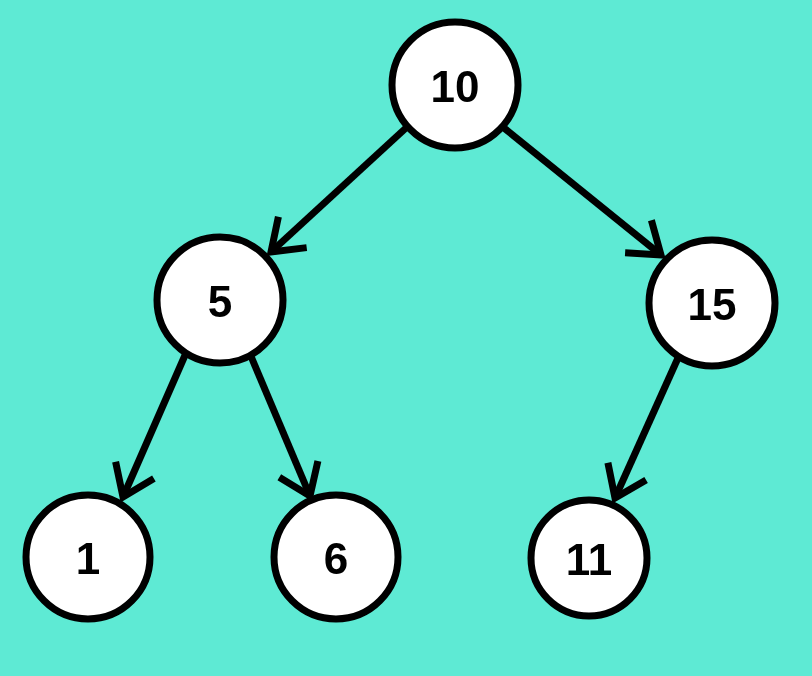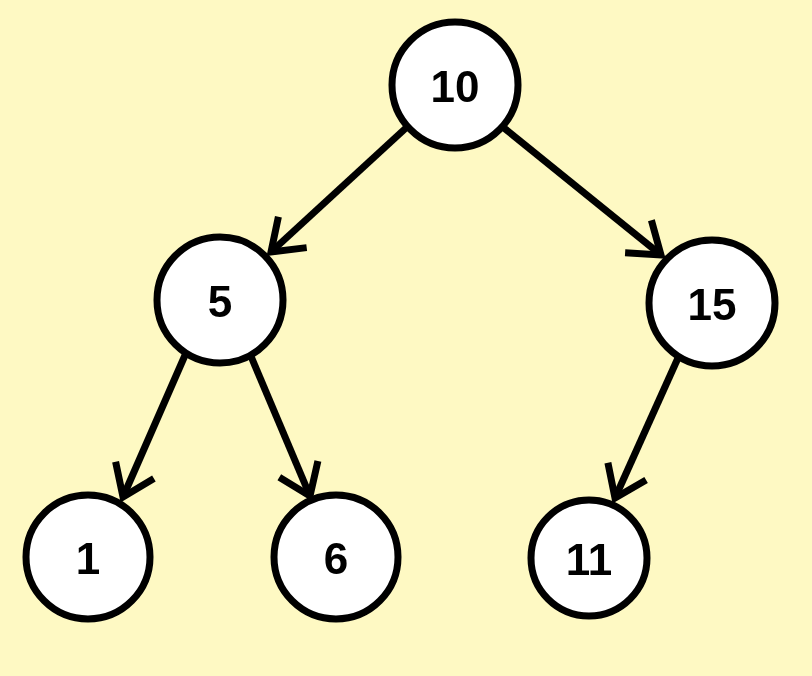--- a/index.html
+++ b/index.html
@@ -8,21 +8,21 @@
     padding: 0;
     background: #ffffff;
   }
   body {
     font-family: "Liberation Sans", sans-serif;
   }
   #canvas-wrap {
     position: relative;
     width: 812px;
     height: 676px;
-    background: #fef9c3;
+    background: #5eead4;
     overflow: hidden;
   }
   #tree-svg {
     display: block;
     width: 812px;
     height: 676px;
   }
   .node-circle {
     fill: #ffffff;
     stroke: #000000;

